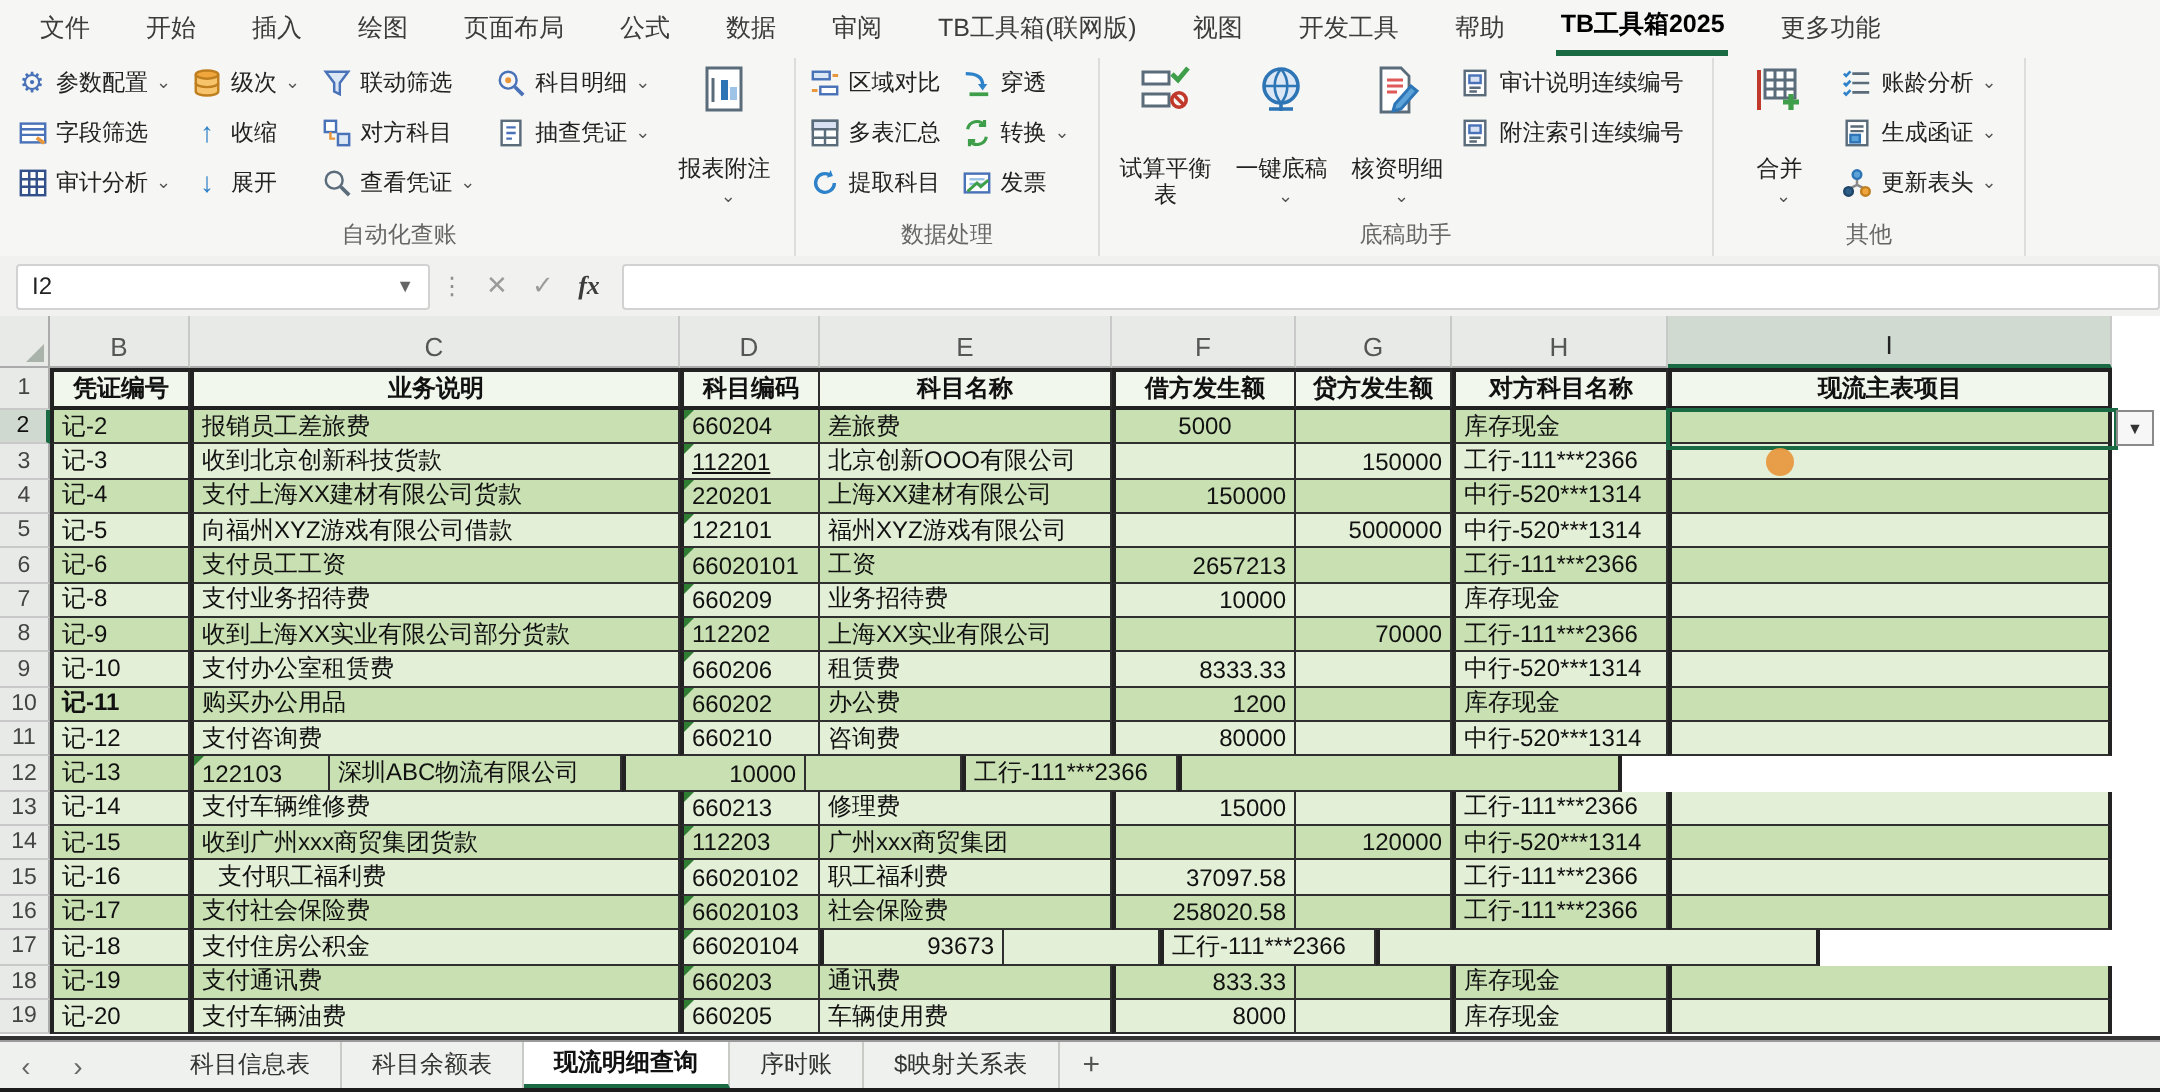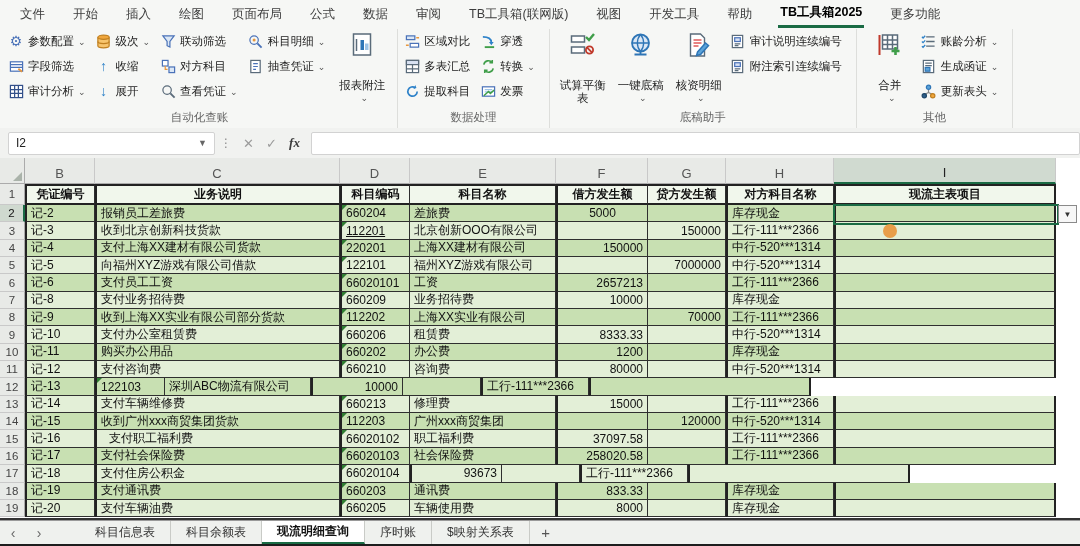--- a/index.html
+++ b/index.html
@@ -410,21 +410,21 @@
       <div class="gcell thickL" style="width: 108px;">中行-520***1314</div>
       <div class="gcell thickL thickR" style="width: 222px;"></div>
     </div>
     <div class="grow band-l">
       <div class="gnum">5</div>
       <div class="gcell thickL" style="width: 70px;">记-5</div>
       <div class="gcell thickL" style="width: 245px;">向福州XYZ游戏有限公司借款</div>
       <div class="gcell thickL tri" style="width: 70px;">122101</div>
       <div class="gcell" style="width: 146px;">福州XYZ游戏有限公司</div>
       <div class="gcell thickL num" style="width: 92px;"></div>
-      <div class="gcell num" style="width: 78px;">7000000</div>
+      <div class="gcell num" style="width: 78px;">5000000</div>
       <div class="gcell thickL" style="width: 108px;">中行-520***1314</div>
       <div class="gcell thickL thickR" style="width: 222px;"></div>
     </div>
     <div class="grow band-d">
       <div class="gnum">6</div>
       <div class="gcell thickL" style="width: 70px;">记-6</div>
       <div class="gcell thickL" style="width: 245px;">支付员工工资</div>
       <div class="gcell thickL tri" style="width: 70px;">66020101</div>
       <div class="gcell" style="width: 146px;">工资</div>
       <div class="gcell thickL num" style="width: 92px;">2657213</div>
@@ -460,21 +460,21 @@
       <div class="gcell thickL" style="width: 245px;">支付办公室租赁费</div>
       <div class="gcell thickL tri" style="width: 70px;">660206</div>
       <div class="gcell" style="width: 146px;">租赁费</div>
       <div class="gcell thickL num" style="width: 92px;">8333.33</div>
       <div class="gcell num" style="width: 78px;"></div>
       <div class="gcell thickL" style="width: 108px;">中行-520***1314</div>
       <div class="gcell thickL thickR" style="width: 222px;"></div>
     </div>
     <div class="grow band-d">
       <div class="gnum">10</div>
-      <div class="gcell thickL" style="width: 70px;">记-11</div>
+      <div class="gcell thickL" style="width: 70px; font-weight: bold;">记-11</div>
       <div class="gcell thickL" style="width: 245px;">购买办公用品</div>
       <div class="gcell thickL tri" style="width: 70px;">660202</div>
       <div class="gcell" style="width: 146px;">办公费</div>
       <div class="gcell thickL num" style="width: 92px;">1200</div>
       <div class="gcell num" style="width: 78px;"></div>
       <div class="gcell thickL" style="width: 108px;">库存现金</div>
       <div class="gcell thickL thickR" style="width: 222px;"></div>
     </div>
     <div class="grow band-l">
       <div class="gnum">11</div>

